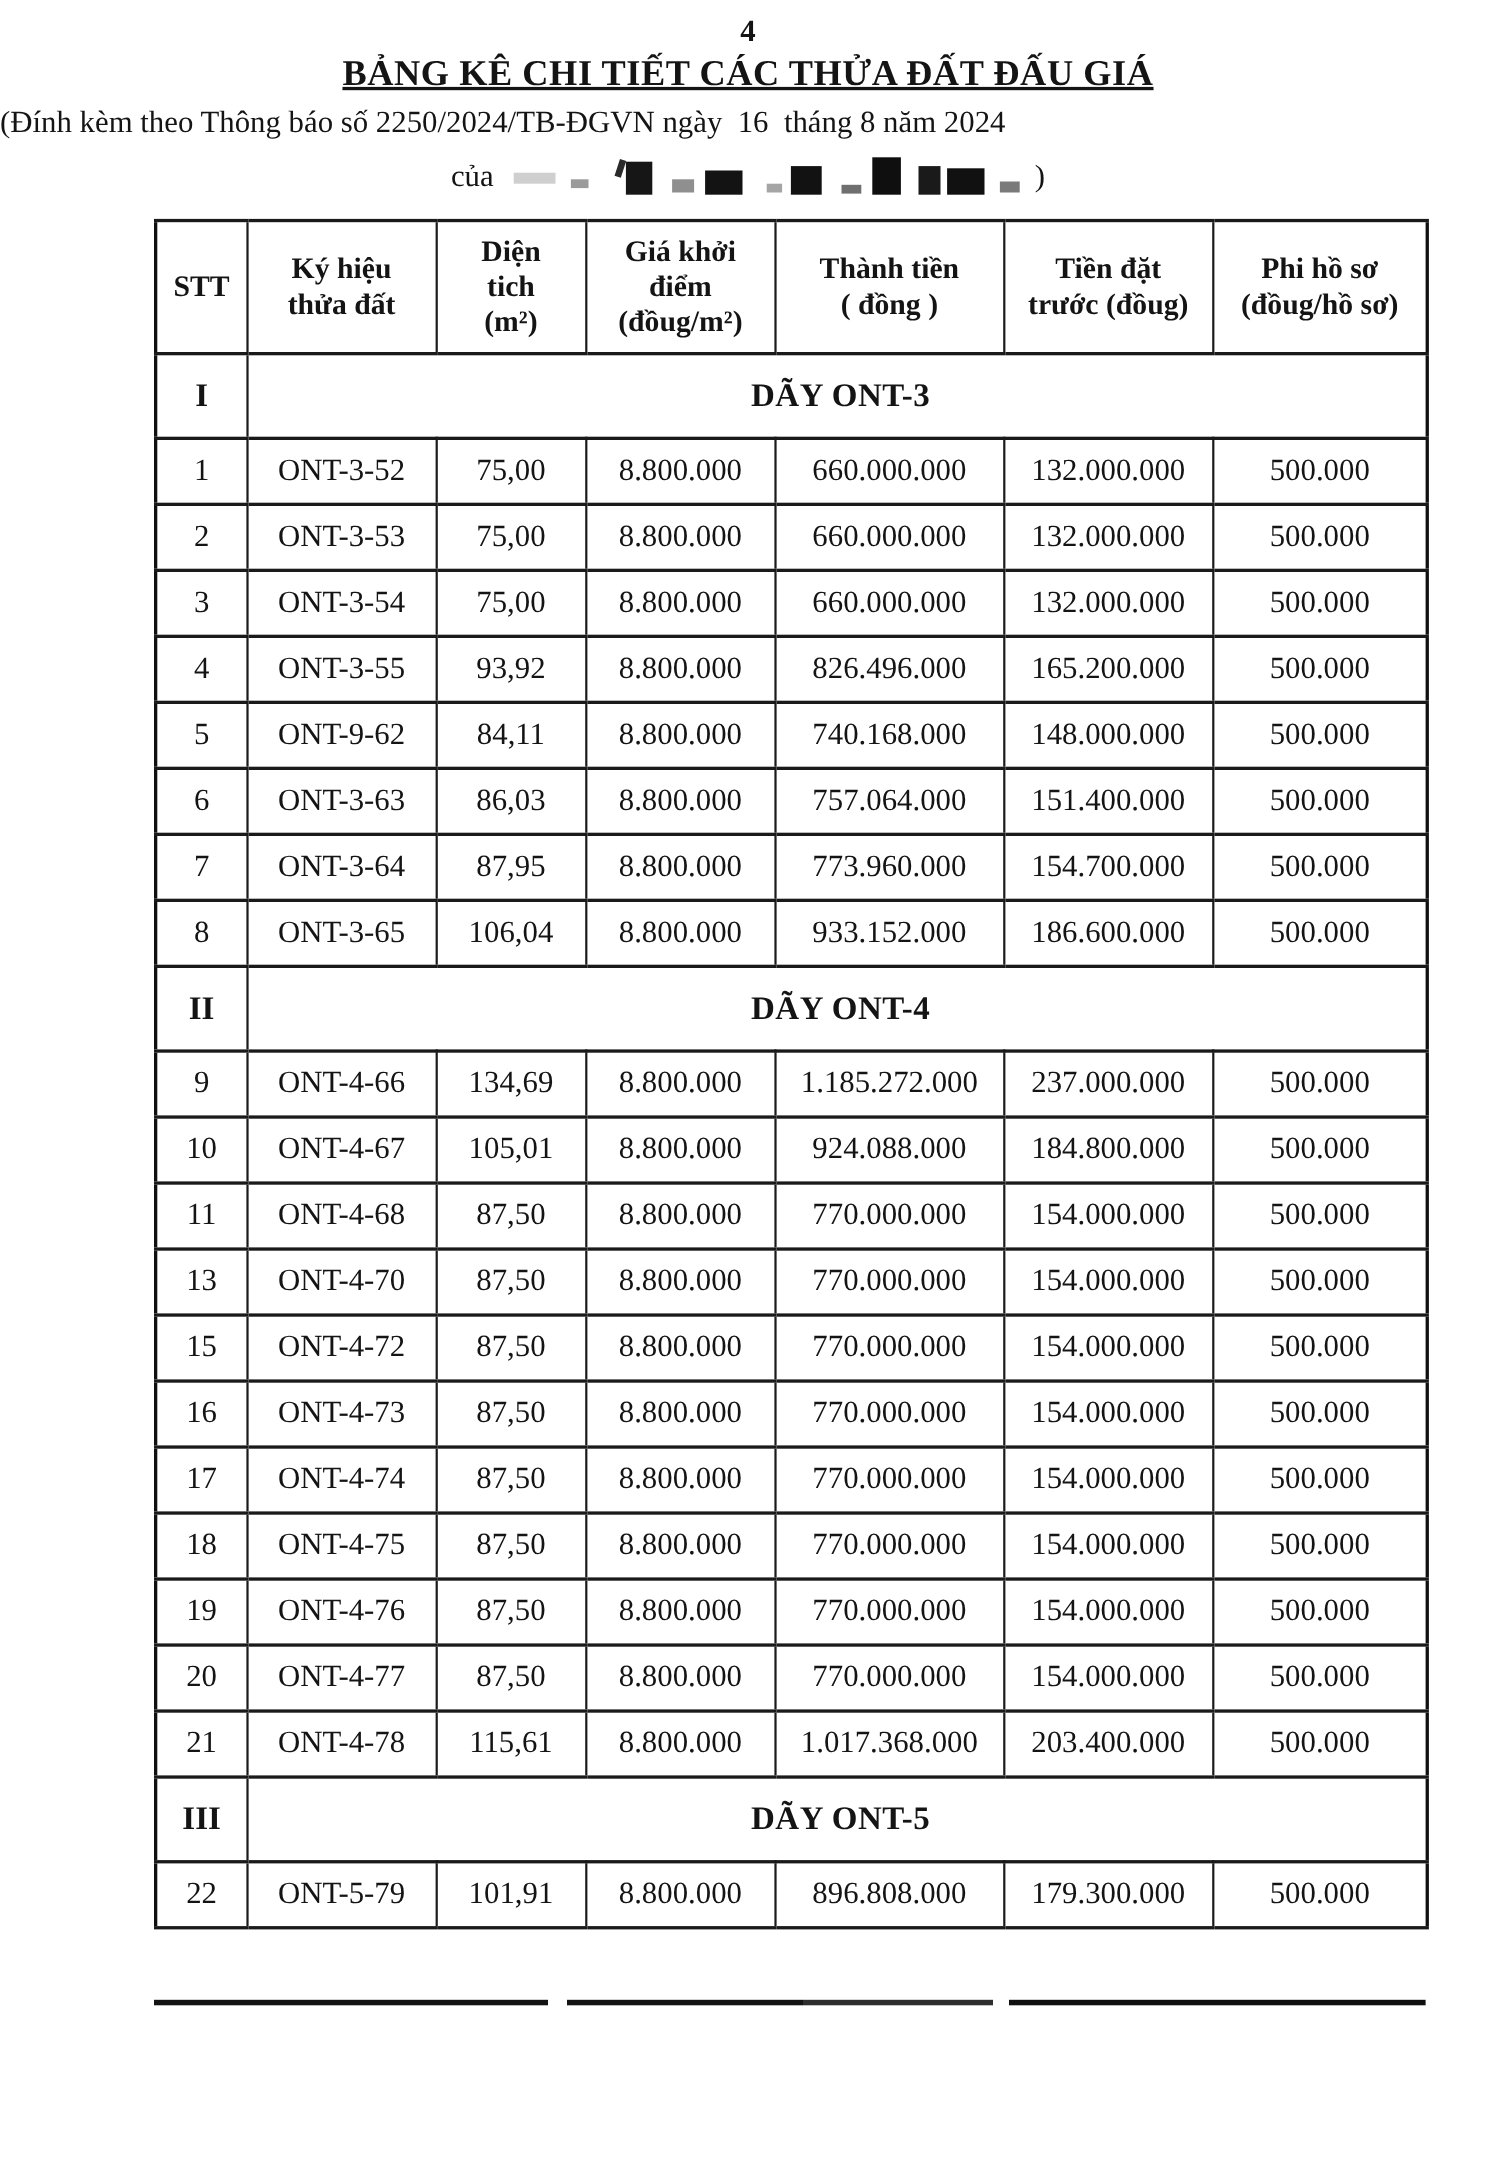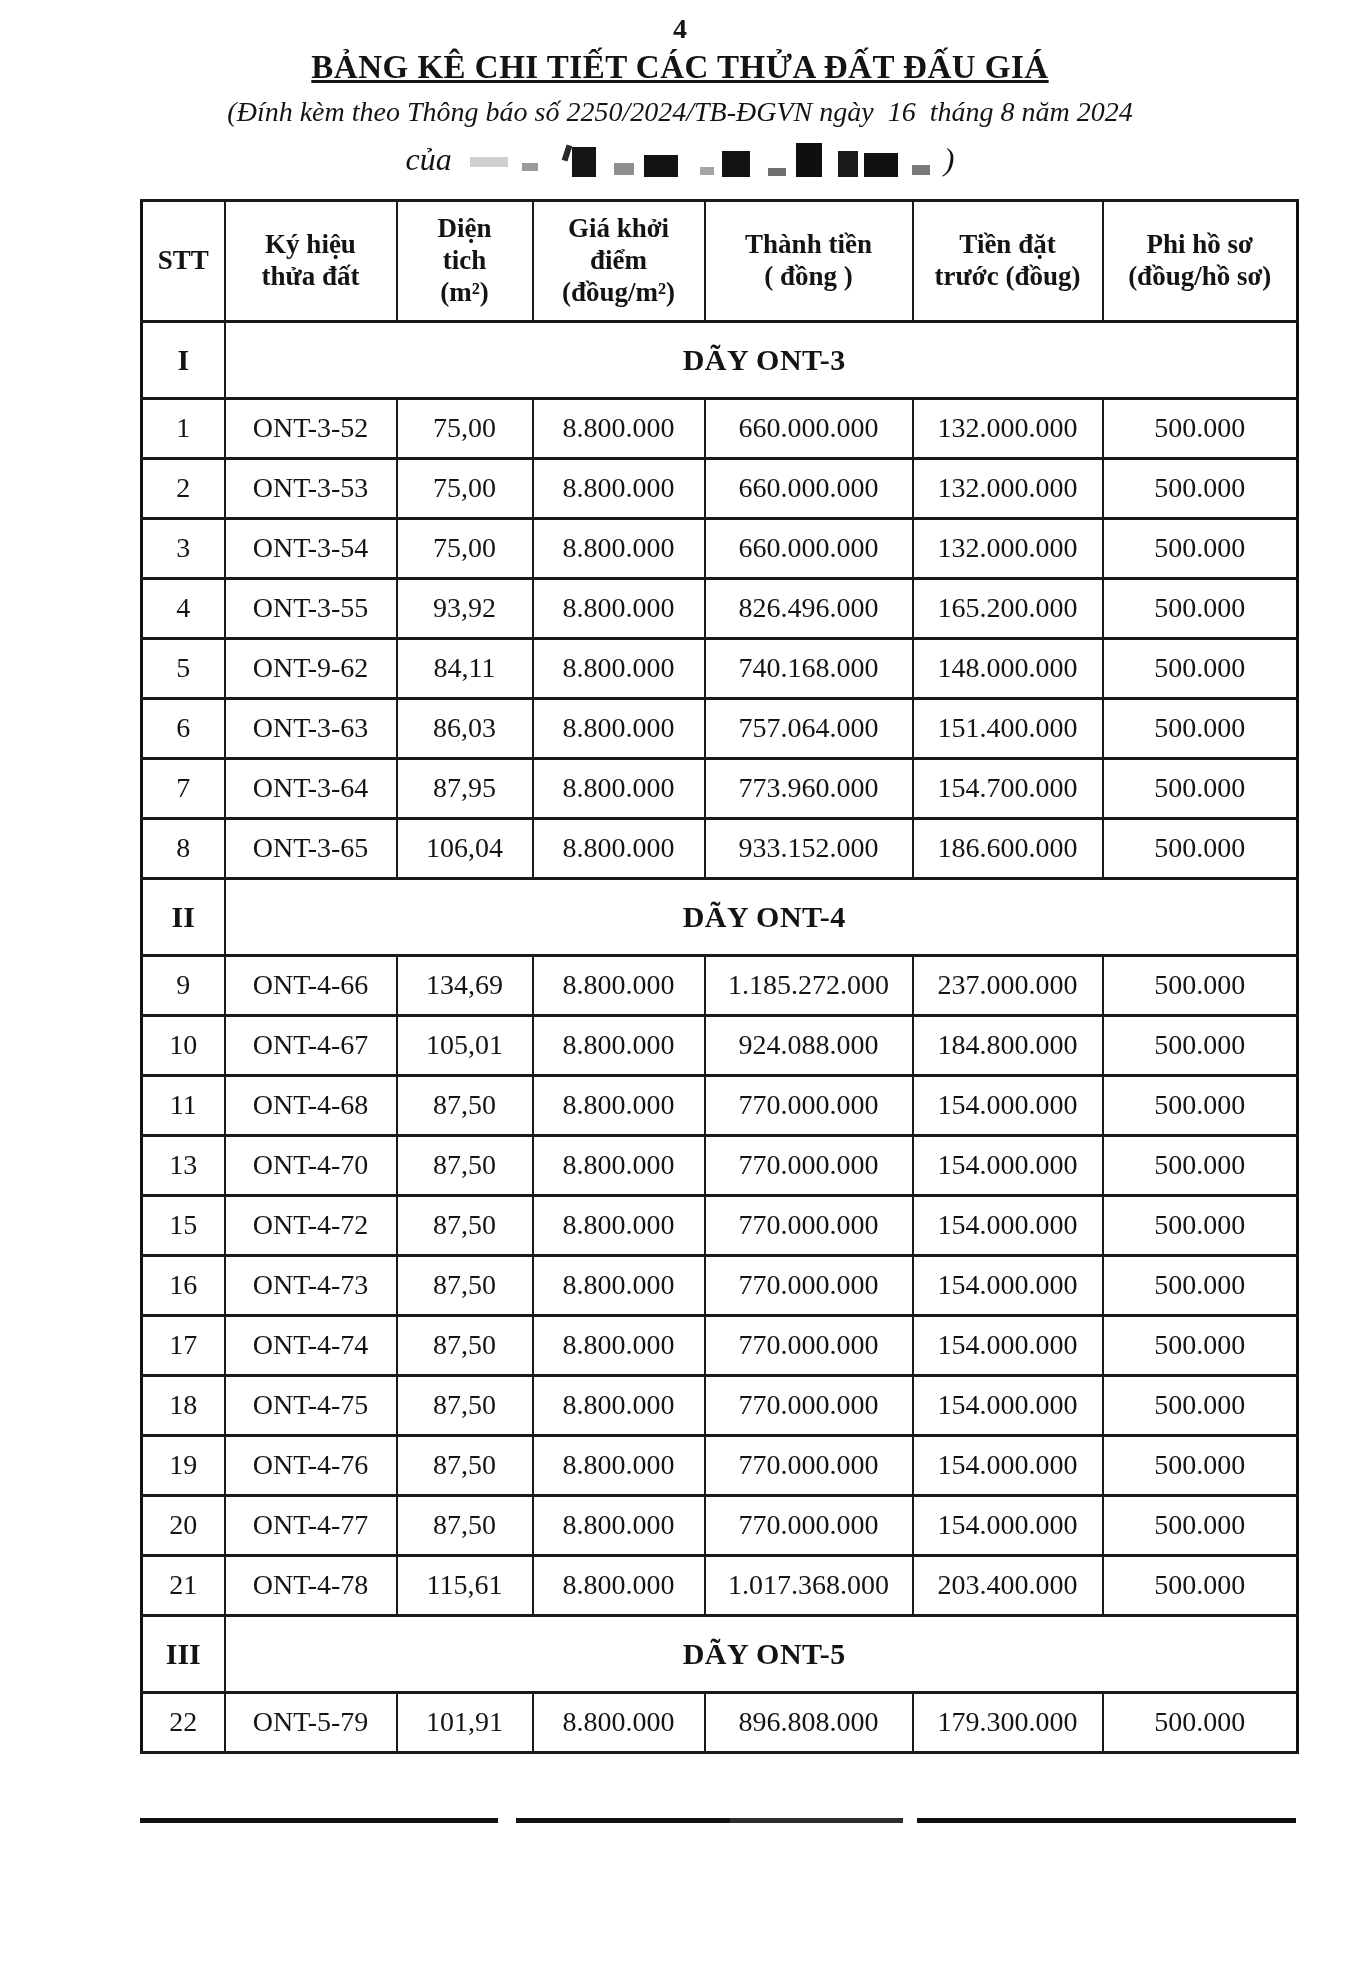--- a/index.html
+++ b/index.html
@@ -3,22 +3,22 @@
 <meta charset="utf-8">
 <style>
   html,body { margin:0; padding:0; }
   body {
     width:1360px; height:1963px; overflow:hidden;
     background:#ffffff; color:#141414;
     font-family:"Liberation Serif","DejaVu Serif",serif;
   }
   .page-number { text-align:center; padding-top:12px; font-size:28px; font-weight:bold; line-height:1.2; }
   .doc-title { text-align:center; font-size:33px; font-weight:bold; margin-top:2px; letter-spacing:.5px; line-height:1.2;text-decoration:underline; }
-  .attachment { text-align:center; font-style:italic; font-size:28px; margin-top:8px; white-space:pre-wrap; line-height:1.2; }
-  .issuer-line { display:flex; justify-content:center; align-items:flex-end; height:46px; margin-top:2px; font-style:italic; font-size:32px; }
+  .attachment { font-size:28px; margin-top:8px; white-space:pre-wrap; line-height:1.2; }
+  .issuer-line { display:flex; justify-content:center; align-items:flex-end; height:46px; margin-top:2px; font-size:28px; }
   .issuer-line .prefix { margin-right:18px; line-height:1; padding-bottom:2px; }
   .issuer-line .suffix { margin-left:14px; line-height:1; padding-bottom:2px; }
   .redaction { display:flex; align-items:flex-end; }
   .redaction i { display:block; }
 
   table.auction-table {
     border-collapse:collapse; table-layout:fixed;
     width:1156px; margin:22px 0 0 140px;
     border:3px solid #101010;
   }

